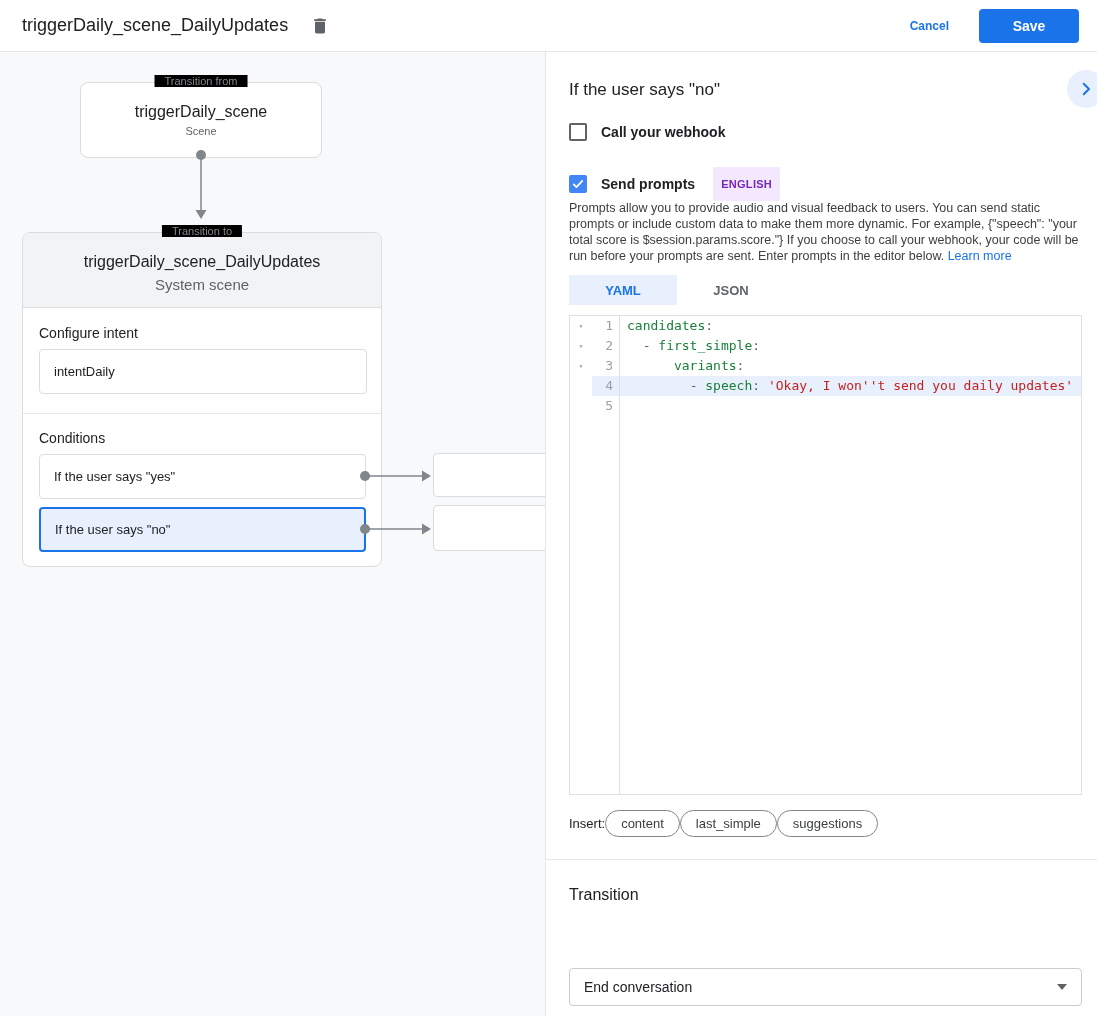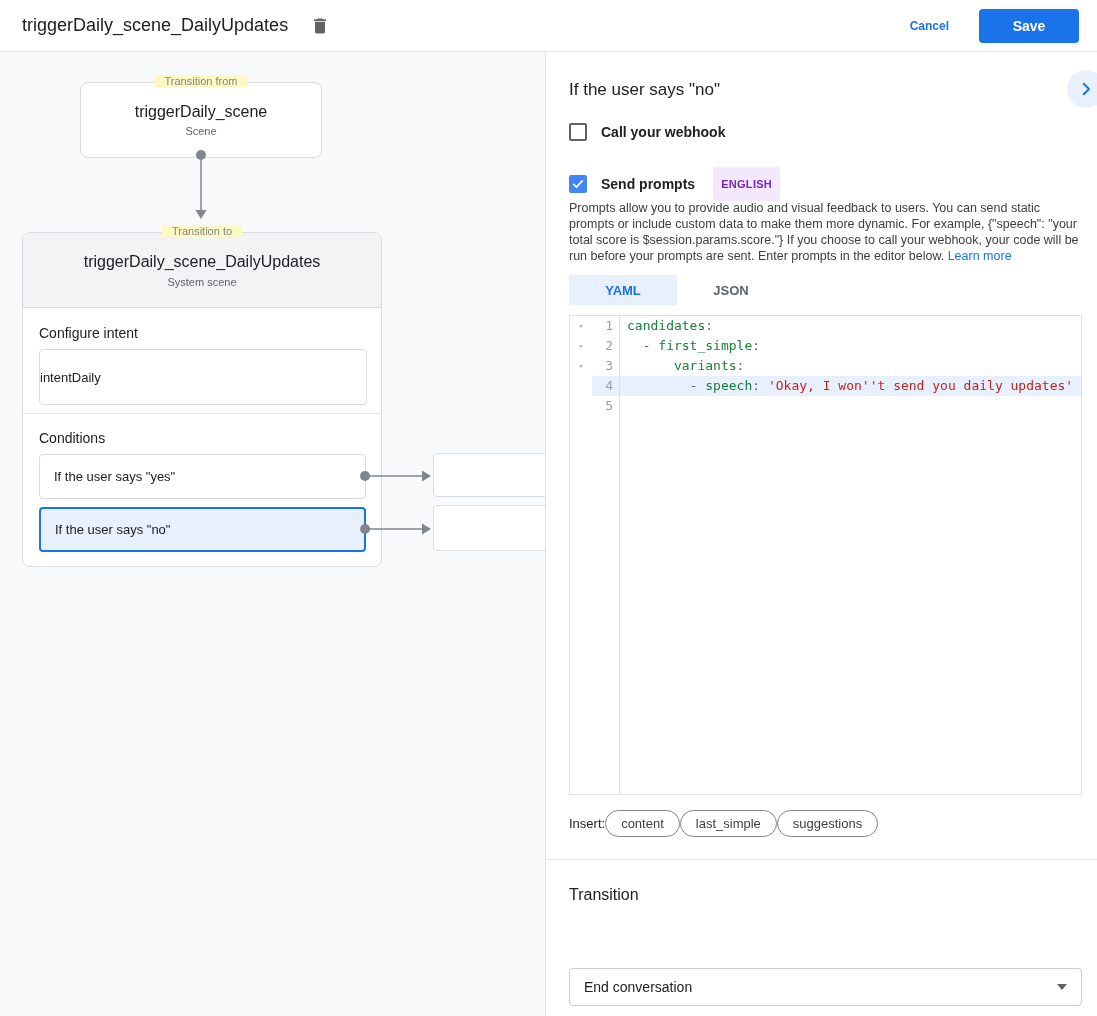--- a/index.html
+++ b/index.html
@@ -17,36 +17,36 @@
     font-family:inherit; cursor:pointer; padding:8px 12px; }
   .save-btn { margin-left:18px; background:#1a73e8; border:none; color:#fff; font-size:14px; font-weight:700;
     font-family:inherit; border-radius:4px; width:100px; height:34px; cursor:pointer; }
 
   
   .canvas { position:absolute; left:0; top:52px; width:1097px; height:964px; background:#f8f9fa; z-index:1; }
   .canvas svg.connectors { position:absolute; left:0; top:0; z-index:2; pointer-events:none; }
 
   .group-box { position:absolute; border:1px solid #dadce0; border-radius:8px; background:#fff; }
   .group-legend { position:absolute; top:-8px; left:50%; transform:translateX(-50%);
-    background:#fef9c3; padding:0 10px; font-size:11px; color:#80868b; white-space:nowrap; }
+    background:#000000; padding:0 10px; font-size:11px; color:#80868b; white-space:nowrap; }
 
   .from-box { left:80px; top:30px; width:242px; height:76px; text-align:center; }
   .from-box .node-title { margin-top:20px; font-size:16px; color:#202124; }
   .from-box .node-sub { margin-top:4px; font-size:11px; color:#5f6368; }
 
   .to-box { left:22px; top:180px; width:360px; height:335px; }
   .to-head { height:75px; background:#f1f3f4; border-bottom:1px solid #dadce0;
     border-radius:8px 8px 0 0; text-align:center; }
   .to-head .node-title { padding-top:20px; font-size:16px; color:#202124; }
-  .to-head .node-sub { margin-top:5px; font-size:11px; color:#5f6368; }
+  .to-head .node-sub { margin-top:5px; font-size:15px; color:#5f6368; }
   .section-label { position:absolute; left:16px; font-size:14px; color:#202124; }
   .intent-label { top:92px; }
-  .intent-input { position:absolute; left:16px; top:116px; width:328px; height:56px;
+  .intent-input { position:absolute; left:16px; top:116px; width:328px; height:45px;
     border:1px solid #dadce0; border-radius:4px; background:#fff; font-size:13px; color:#202124;
-    display:flex; align-items:center; padding:0 0; cursor:text; }
+    display:flex; align-items:center; padding:0 14px; cursor:text; }
   .to-divider { position:absolute; left:0; top:180px; width:100%; border-top:1px solid #e4e6e8; }
   .cond-label { top:197px; }
   .cond { position:absolute; left:16px; width:327px; border:1px solid #dadce0; border-radius:4px;
     background:#fff; font-size:13px; color:#202124; display:flex; align-items:center;
     padding:0 14px; cursor:pointer; }
   .cond-yes { top:221px; height:45px; }
   .cond-no  { top:274px; height:45px; background:#e8f0fe; border:2px solid #1a73e8; }
 
   .target-box { position:absolute; width:132px; height:44px; background:#fff;
     border:1px solid #dadce0; border-radius:4px; }

